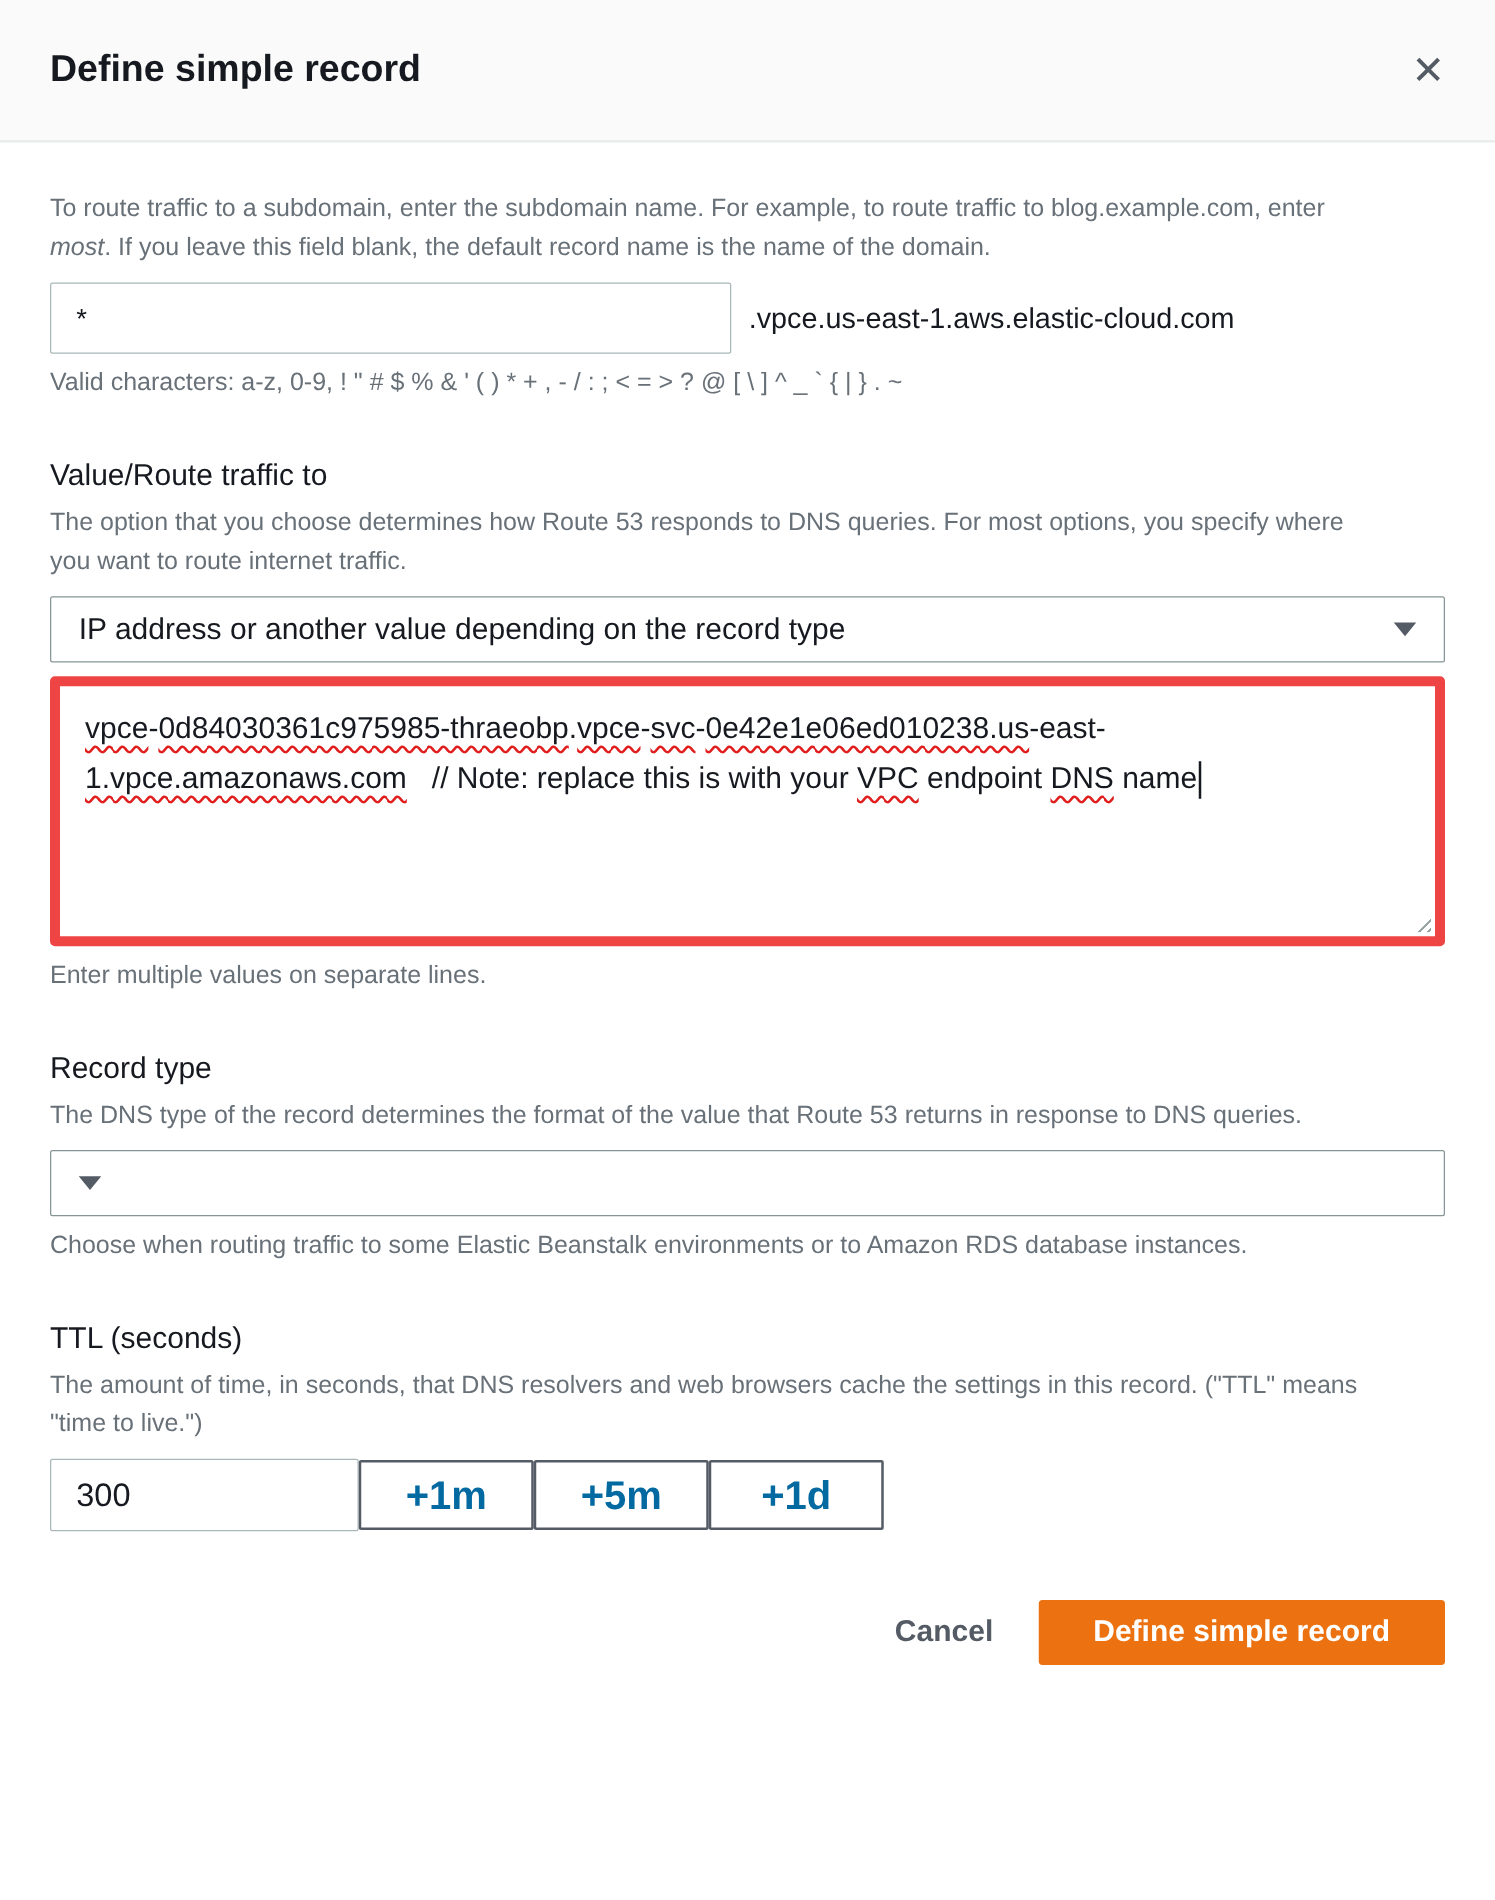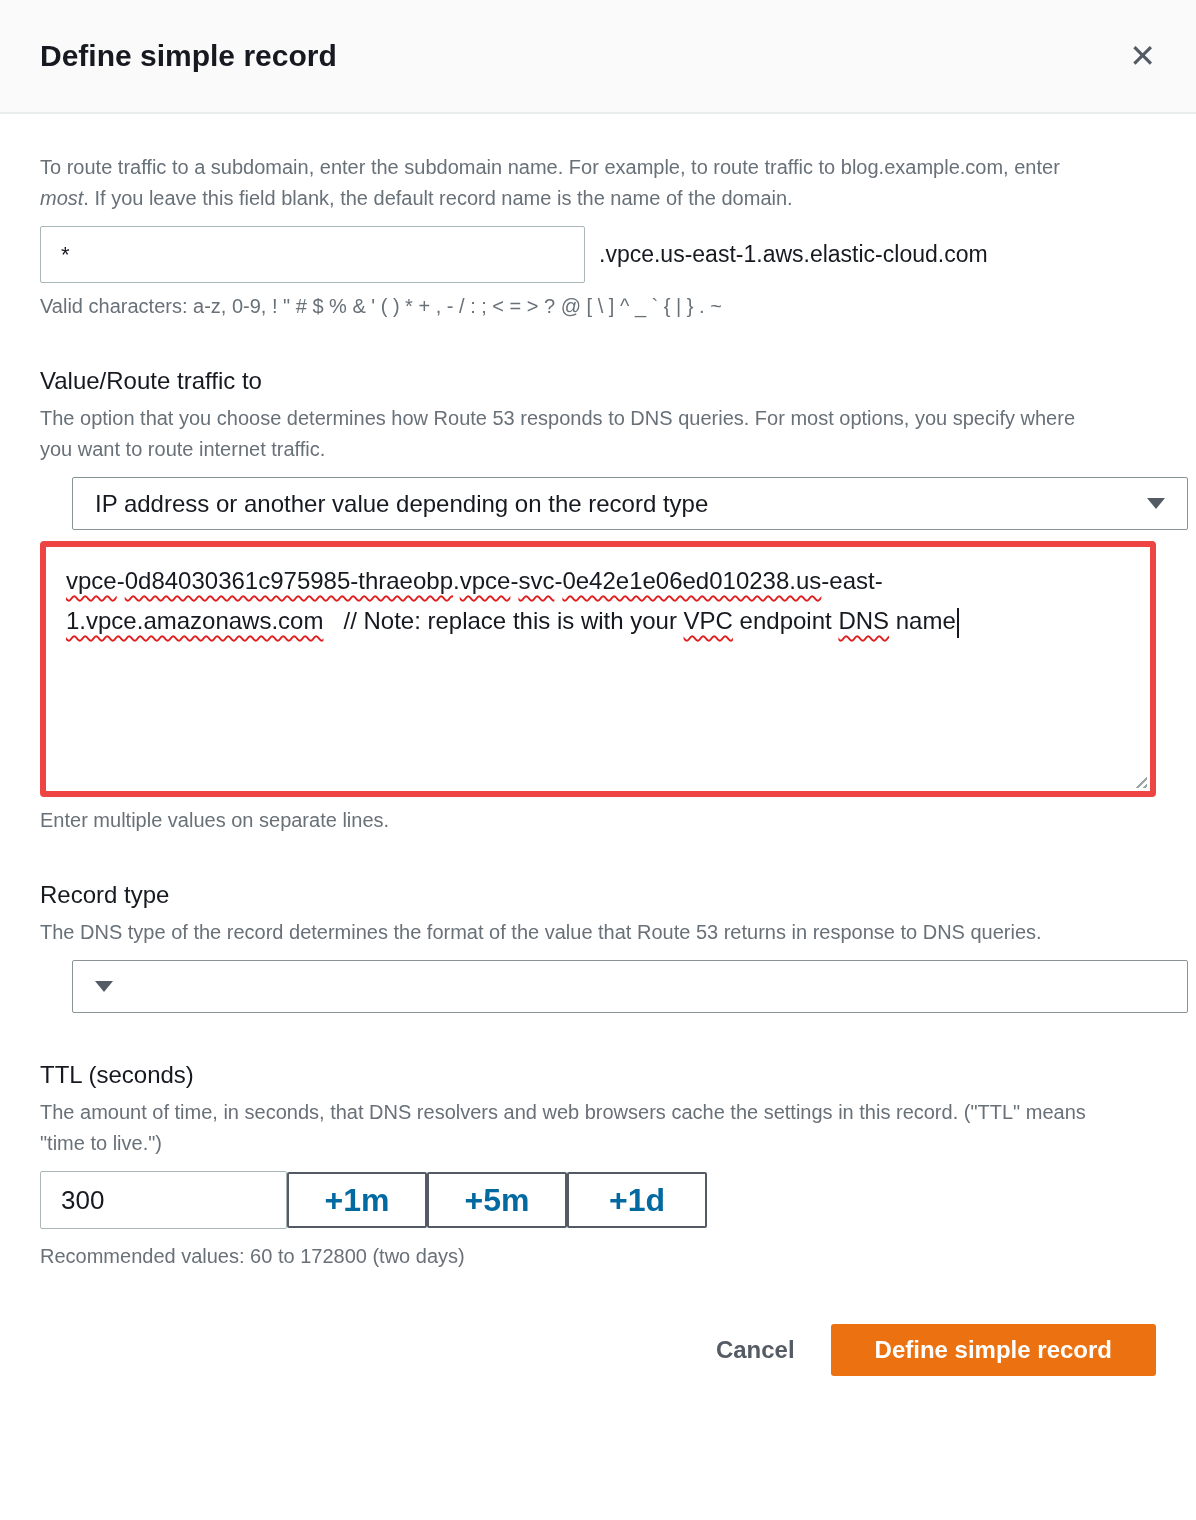--- a/index.html
+++ b/index.html
@@ -49,36 +49,36 @@
     font-family: "Liberation Sans", sans-serif;
     outline: none; background: #fff;
   }
   .suffix { font-size: 23px; color: #16191f; margin-left: 14px; white-space: nowrap; }
 
   
   .select {
     height: 53px; width: 100%;
     border: 1px solid #879596; border-radius: 2px; background: #fff;
     display: flex; align-items: center; justify-content: space-between;
-    padding: 0 22px; cursor: pointer; margin-left: 32px;
+    padding: 0 22px; cursor: pointer;
   }
   .select-text { font-size: 24px; color: #16191f; }
   .caret {
     width: 0; height: 0; flex: none;
     border-left: 9px solid transparent;
     border-right: 9px solid transparent;
     border-top: 11px solid #545b64;
   }
 
   
   .value-box {
     position: relative;
     margin-top: 11px;
-    height: 256px;
-    border: 6px solid #ef4444;
+    height: 216px;
+    border: 8px solid #ef4444;
     border-radius: 4px;
     padding: 14px 20px;
     font-size: 24px;
     line-height: 40px;
     color: #16191f;
     overflow: hidden;
     background: #fff;
     cursor: text;
   }
   .ta-line { white-space: pre; }
@@ -176,32 +176,32 @@
       </div>
       <p class="hint">Enter multiple values on separate lines.</p>
     </div>
 
     <div class="section">
       <div class="field-label">Record type</div>
       <p class="desc">The DNS type of the record determines the format of the value that Route 53 returns in response to DNS queries.</p>
       <div class="select">
         <span class="caret"></span>
       </div>
+      <p class="hint">Choose when routing traffic to some Elastic Beanstalk environments or to Amazon RDS database instances.</p>
     </div>
 
     <div class="section">
       <div class="field-label">TTL (seconds)</div>
       <p class="desc">The amount of time, in seconds, that DNS resolvers and web browsers cache the settings in this record. ("TTL" means "time to live.")</p>
       <div class="ttl-row">
         <input class="ttl-input" type="text" value="300" style="">
         <button class="ttl-btn">+1m</button>
         <button class="ttl-btn">+5m</button>
         <button class="ttl-btn">+1d</button>
       </div>
-      <p class="hint ttl-hint">Recommended values: 60 to 172800 (two days)</p>
     </div>
 
   </main>
 
   <footer class="dlg-footer">
     <button class="cancel-btn">Cancel</button>
     <button class="primary-btn">Define simple record</button>
   </footer>
 
 </div>

